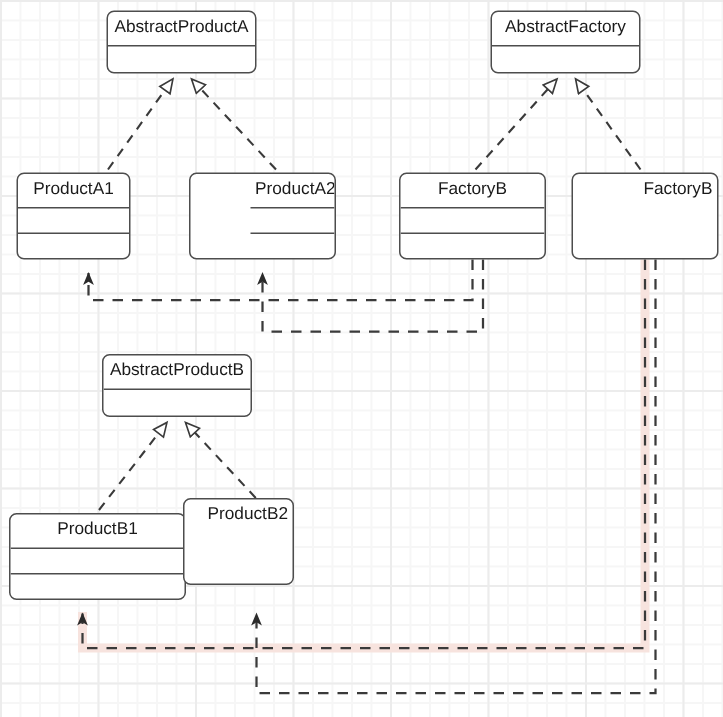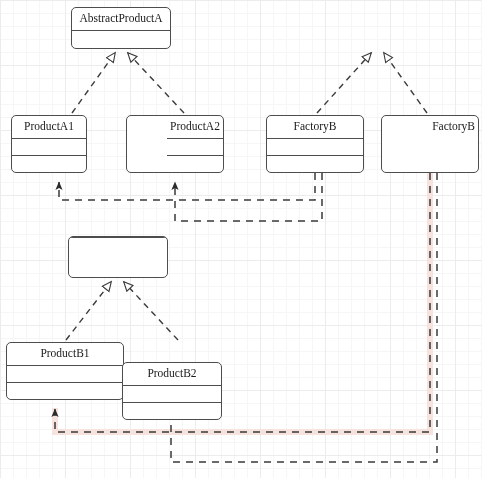--- a/index.html
+++ b/index.html
@@ -34,21 +34,20 @@
   }
   .uml-name{
     flex:0 0 auto;
     text-align:center;
     font-size:11.5px;
     color:#1a1a1a;
     line-height:1;
     padding:5px 3px 5px 3px;
     white-space:nowrap;
     overflow:hidden;
-    font-family:Liberation Serif, serif;
   }
   .uml-sep{height:0;border-top:1.6px solid #4d4d4d;}
   .uml-attrs{flex:1 1 auto;min-height:11px;}
   .uml-ops{flex:1 1 auto;min-height:11px;}
   .two-comp .uml-attrs{min-height:18px;}
 </style>
 </head>
 <body>
 
 <div id="canvas">
@@ -83,20 +82,25 @@
       <path d="M437,173 L437,462 L171,462 L171,409" marker-end="url(#solidArrow)"></path>
     </g>
   </svg>
 
   <div class="uml-class two-comp" style="left:71px;top:7px;width:100px;height:42px;">
     <div class="uml-name">AbstractProductA</div>
     <div class="uml-sep"></div>
     <div class="uml-attrs"></div>
   </div>
 
+  <div class="uml-class two-comp" style="left:327px;top:7px;width:100px;height:42px;">
+    <div class="uml-name">AbstractFactory</div>
+    <div class="uml-sep"></div>
+    <div class="uml-attrs"></div>
+  </div>
 
   <div class="uml-class" style="left:11px;top:115px;width:76px;height:58px;">
     <div class="uml-name">ProductA1</div>
     <div class="uml-sep"></div>
     <div class="uml-attrs"></div>
     <div class="uml-sep"></div>
     <div class="uml-ops"></div>
   </div>
 
   <div class="uml-class" style="left:126px;top:115px;width:98px;height:58px;padding-left:40px;">
@@ -117,33 +121,34 @@
 
   <div class="uml-class" style="left:381px;top:115px;width:98px;height:58px;align-items:flex-end;">
     <div class="uml-name">FactoryB</div>
     <div class="uml-sep"></div>
     <div class="uml-attrs"></div>
     <div class="uml-sep"></div>
     <div class="uml-ops"></div>
   </div>
 
   <div class="uml-class two-comp" style="left:68px;top:236px;width:100px;height:42px;">
+    <div class="uml-name">AbstractProductB</div>
     <div class="uml-sep"></div>
     <div class="uml-attrs"></div>
   </div>
 
   <div class="uml-class" style="left:6px;top:342px;width:118px;height:58px;">
     <div class="uml-name">ProductB1</div>
     <div class="uml-sep"></div>
     <div class="uml-attrs"></div>
     <div class="uml-sep"></div>
     <div class="uml-ops"></div>
   </div>
 
-  <div class="uml-class" style="left:122px;top:362px;width:100px;height:58px;">
+  <div class="uml-class" style="left:122px;top:332px;width:74px;height:58px;align-items:flex-end;">
     <div class="uml-name">ProductB2</div>
     <div class="uml-sep"></div>
     <div class="uml-attrs"></div>
     <div class="uml-sep"></div>
     <div class="uml-ops"></div>
   </div>
 
 </div>
 
 </body></html>

